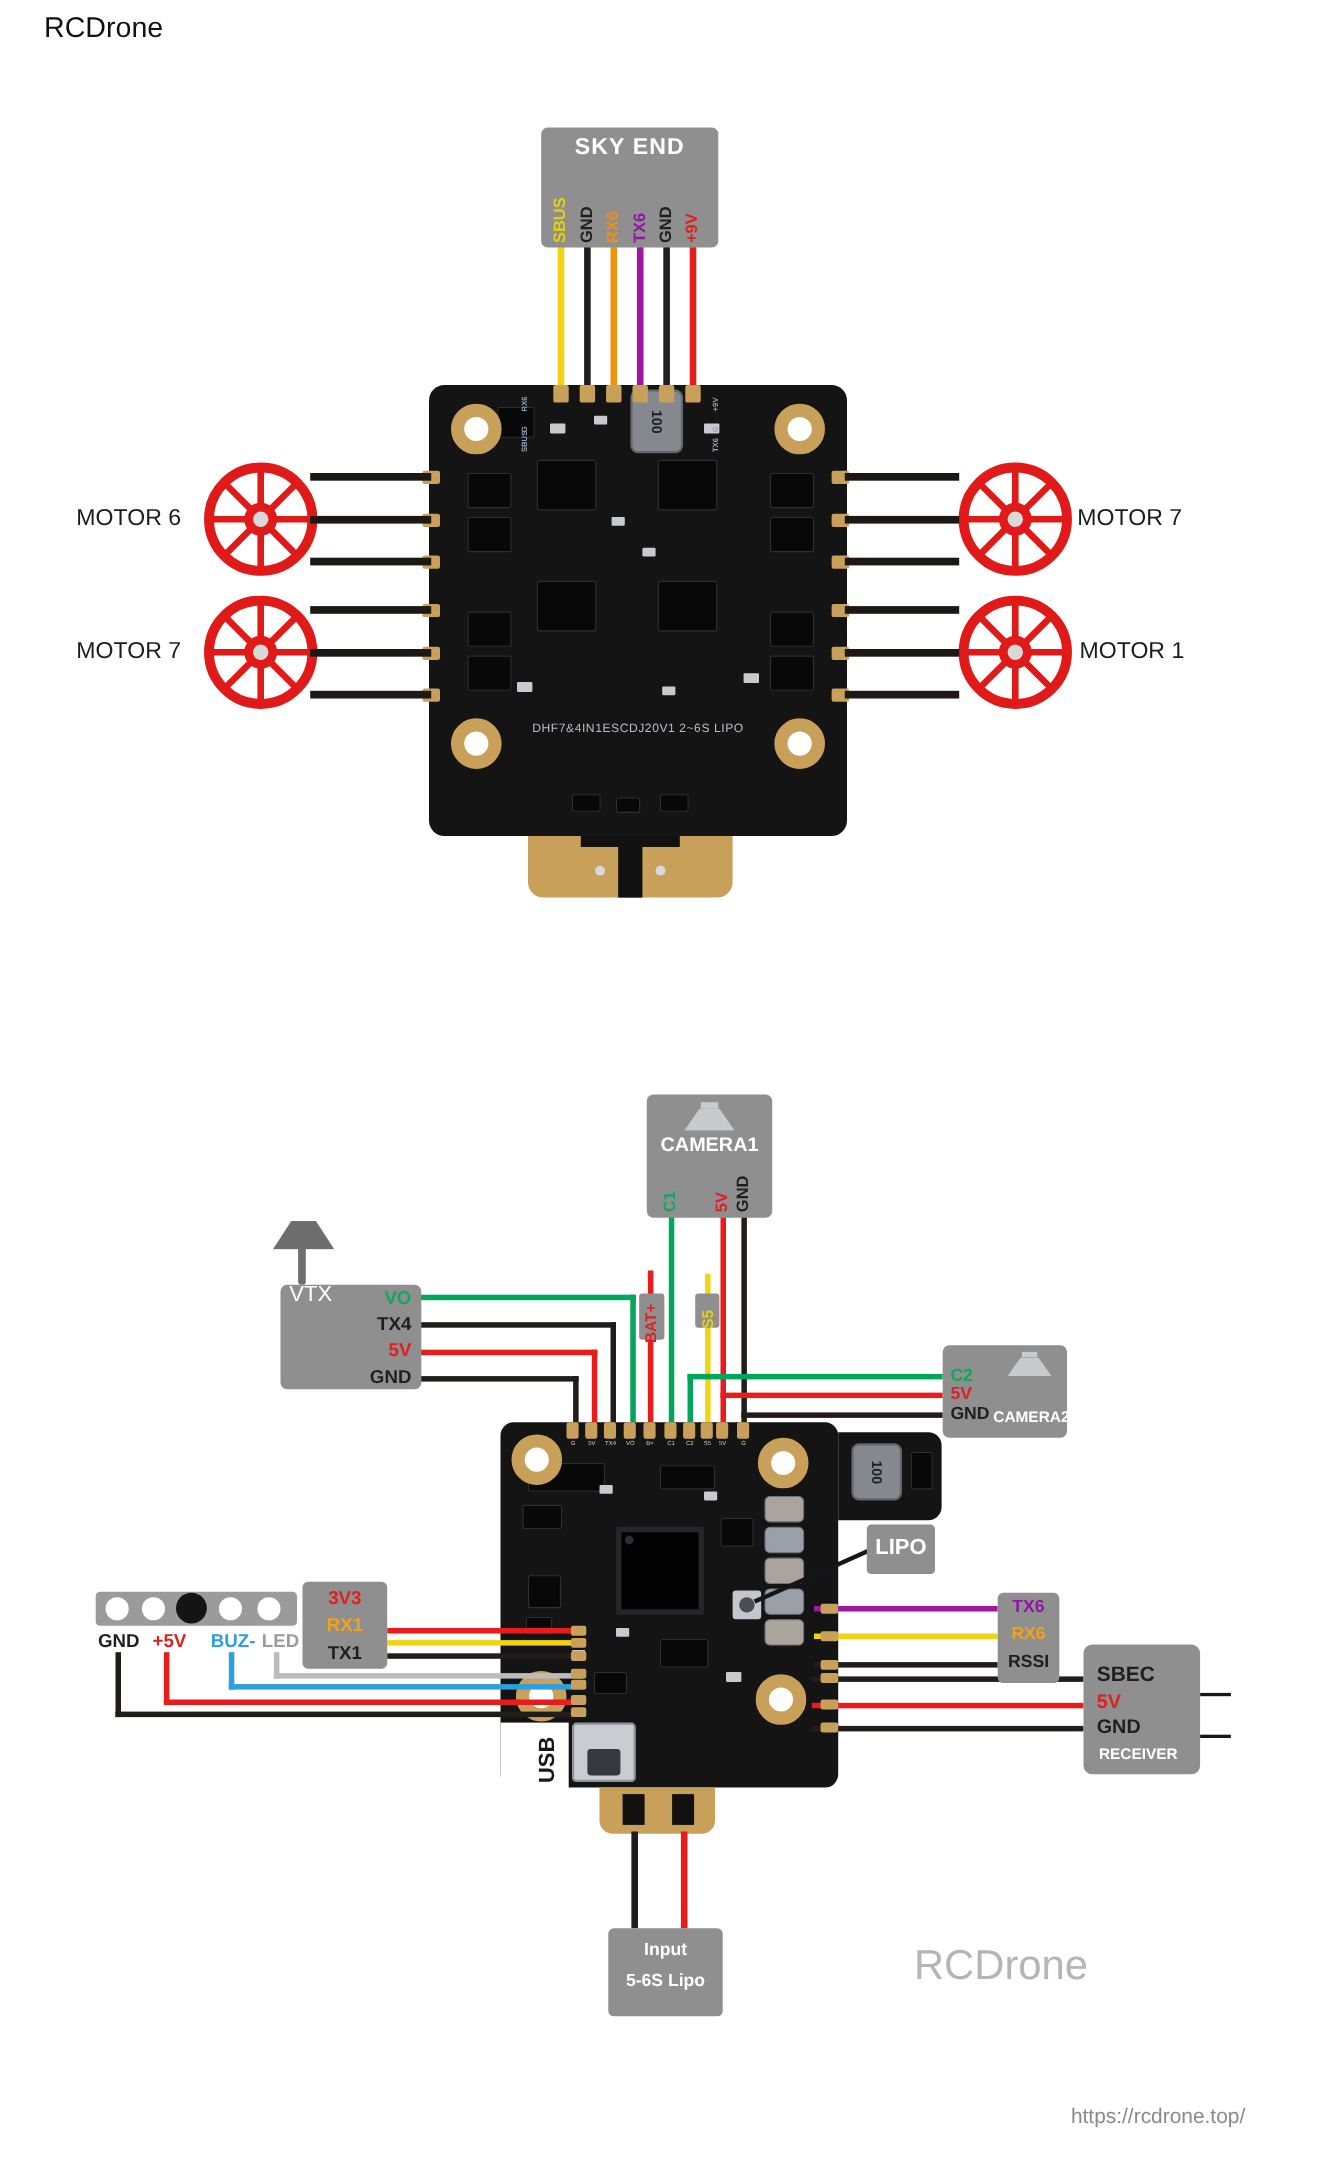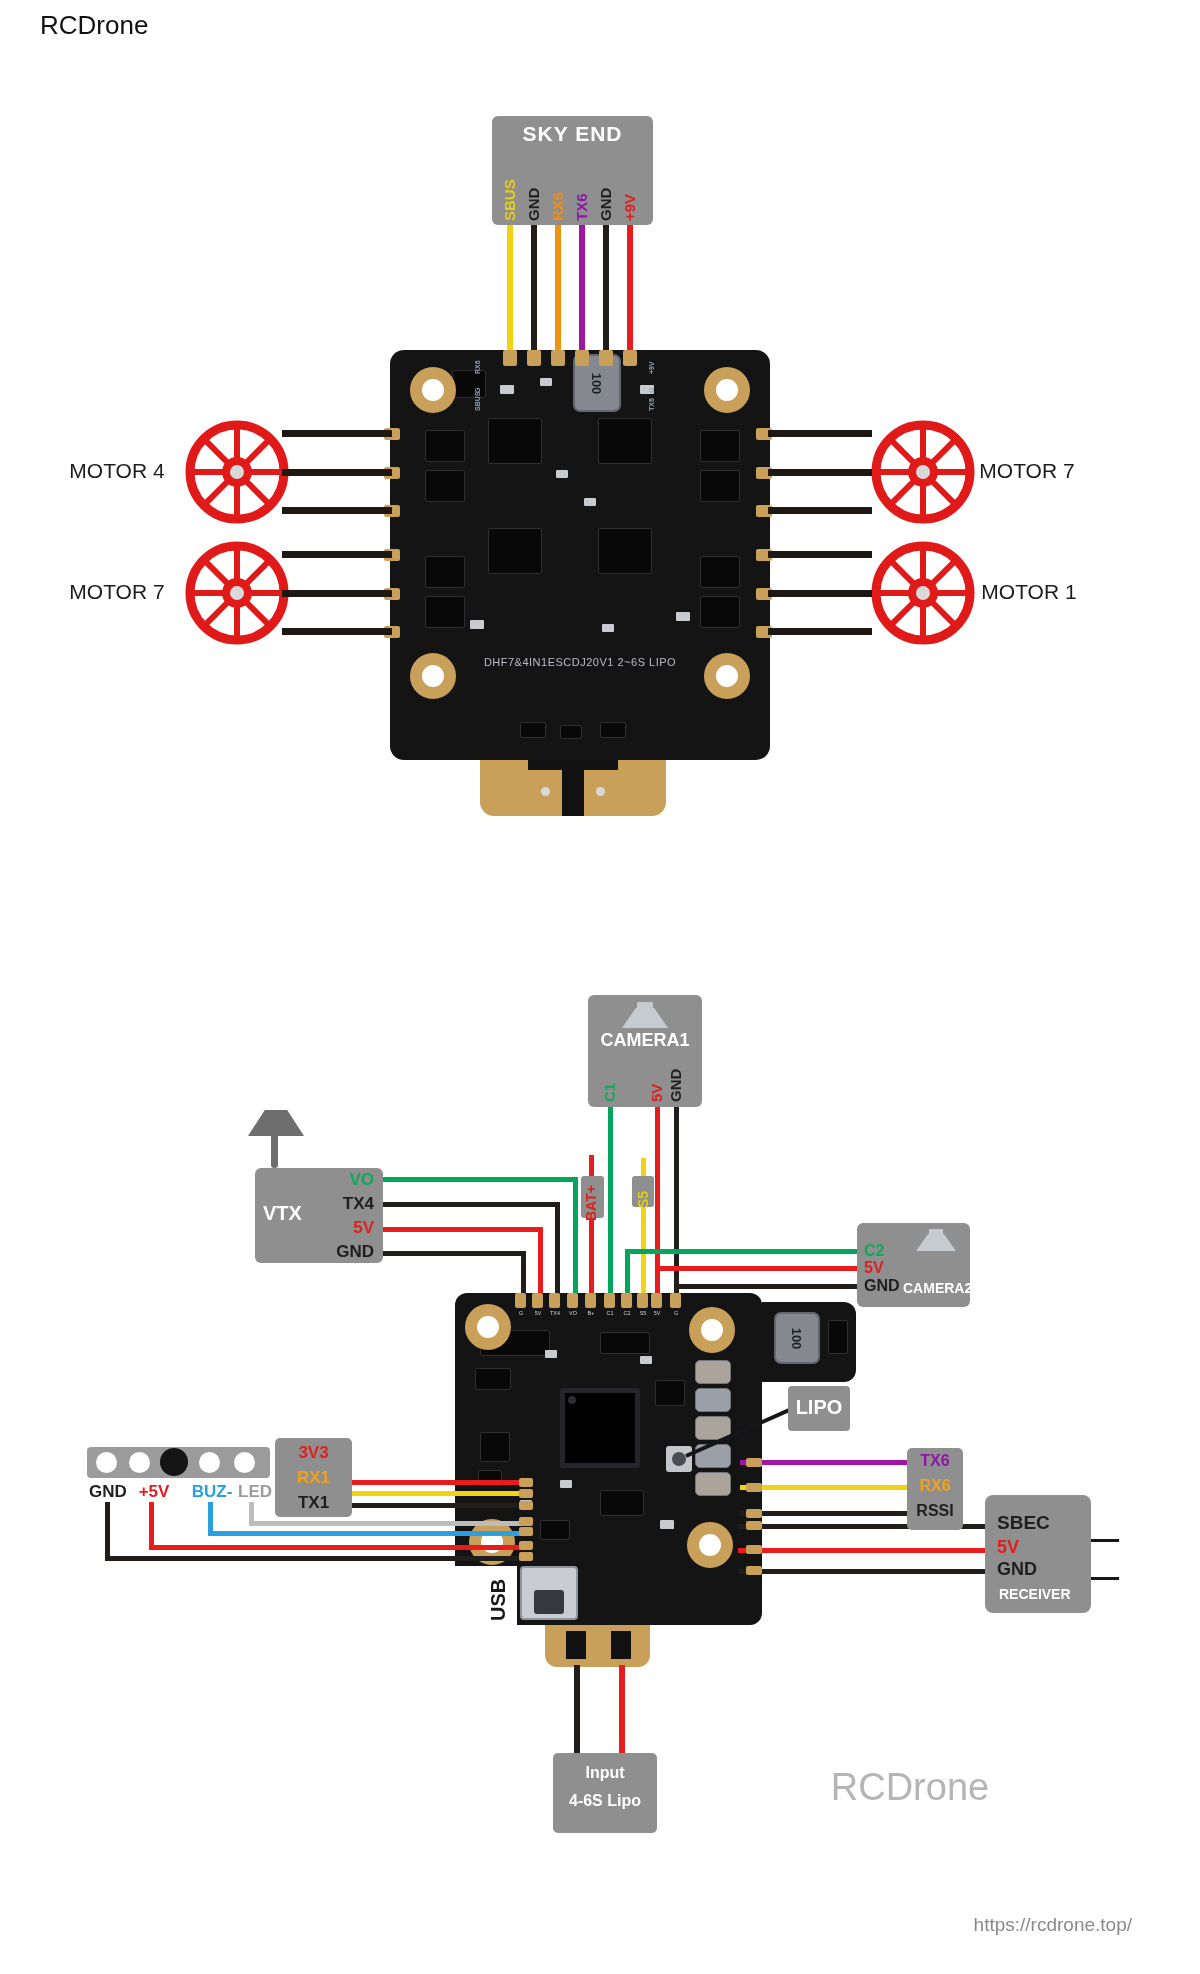--- a/index.html
+++ b/index.html
@@ -157,40 +157,40 @@
   <svg class="motor-svg" style="left:182px;top:538px;" width="110" height="110" viewBox="0 0 110 110">
       <use href="#wheel"></use>
     </svg>
   <svg class="motor-svg" style="left:868px;top:417px;" width="110" height="110" viewBox="0 0 110 110">
       <use href="#wheel"></use>
     </svg>
   <svg class="motor-svg" style="left:868px;top:538px;" width="110" height="110" viewBox="0 0 110 110">
       <use href="#wheel"></use>
     </svg>
 
-  <div class="hlab ctr" style="left:62px;top:459px;width:110px;font-size:21px;color:#1c1c1c;">MOTOR 4</div>
+  <div class="hlab ctr" style="left:62px;top:459px;width:110px;font-size:21px;color:#1c1c1c;">MOTOR 6</div>
   <div class="hlab ctr" style="left:62px;top:580px;width:110px;font-size:21px;color:#1c1c1c;">MOTOR 7</div>
   <div class="hlab ctr" style="left:972px;top:459px;width:110px;font-size:21px;color:#1c1c1c;">MOTOR 7</div>
   <div class="hlab ctr" style="left:974px;top:580px;width:110px;font-size:21px;color:#1c1c1c;">MOTOR 1</div>
 
   <div class="gbox" style="left:588px;top:995px;width:114px;height:112px;"></div>
   <div class="abs" style="left:637px;top:1002px;width:16px;height:6px;background:#c6cbd0;z-index:21;"></div>
   <div class="abs ico-trap" style="left:622px;top:1008px;width:46px;height:20px;background:#c6cbd0;z-index:21;"></div>
   <div class="hlab t-w ctr" style="left:588px;top:1030px;width:114px;font-size:18px;font-weight:600;">CAMERA1</div>
   <div class="vlab t-g" style="left:585px;top:1068px;width:50px;font-size:15px;">C1</div>
   <div class="vlab t-r" style="left:632px;top:1068px;width:50px;font-size:15px;">5V</div>
   <div class="vlab t-k" style="left:651px;top:1068px;width:50px;font-size:15px;">GND</div>
   <div class="wire" style="left:608px;top:1105px;width:5px;height:188px;background:#00a65b;"></div>
   <div class="wire" style="left:655px;top:1105px;width:5px;height:188px;background:#e81c1c;"></div>
   <div class="wire" style="left:674px;top:1105px;width:5px;height:188px;background:#211d1a;"></div>
 
   <div class="abs" style="left:271px;top:1116px;width:7px;height:52px;background:#6e6e6e;z-index:21;border-radius:3px;"></div>
   <div class="abs ico-trap" style="left:248px;top:1110px;width:56px;height:26px;background:#6e6e6e;z-index:21;"></div>
   <div class="gbox" style="left:255px;top:1168px;width:128px;height:95px;"></div>
-  <div class="hlab t-w" style="left:263px;top:1202px;font-size:20px;font-weight:700;">VTX</div>
+  <div class="hlab t-w" style="left:263px;top:1166px;font-size:20px;font-weight:400;">VTX</div>
   <div class="hlab t-g" style="left:296px;top:1170px;width:78px;font-size:17px;font-weight:700;text-align:right;">VO</div>
   <div class="hlab t-k" style="left:296px;top:1194px;width:78px;font-size:17px;font-weight:700;text-align:right;">TX4</div>
   <div class="hlab t-r" style="left:296px;top:1218px;width:78px;font-size:17px;font-weight:700;text-align:right;">5V</div>
   <div class="hlab t-k" style="left:296px;top:1242px;width:78px;font-size:17px;font-weight:700;text-align:right;">GND</div>
 
   <div class="wire" style="left:380px;top:1177px;width:198px;height:5px;background:#00a65b;"></div>
   <div class="wire" style="left:573px;top:1177px;width:5px;height:116px;background:#00a65b;"></div>
   <div class="wire" style="left:380px;top:1202px;width:180px;height:5px;background:#211d1a;"></div>
   <div class="wire" style="left:555px;top:1202px;width:5px;height:91px;background:#211d1a;"></div>
   <div class="wire" style="left:380px;top:1227px;width:163px;height:5px;background:#e81c1c;"></div>
@@ -296,21 +296,21 @@
   <div class="vlab" style="left:468px;top:1582px;width:60px;font-size:20px;color:#18181c;">USB</div>
 
   <div class="abs" style="left:545px;top:1625px;width:105px;height:42px;background:#c9a05a;border-radius:0 0 12px 12px;z-index:6;"></div>
   <div class="abs" style="left:566px;top:1631px;width:20px;height:28px;background:#111;z-index:7;"></div>
   <div class="abs" style="left:611px;top:1631px;width:20px;height:28px;background:#111;z-index:7;"></div>
   <div class="wire" style="left:574px;top:1665px;width:6px;height:88px;background:#211d1a;"></div>
   <div class="wire" style="left:619px;top:1665px;width:6px;height:88px;background:#e81c1c;"></div>
 
   <div class="gbox" style="left:553px;top:1753px;width:104px;height:80px;border-radius:5px;"></div>
   <div class="hlab t-w ctr" style="left:553px;top:1764px;width:104px;font-size:16px;font-weight:600;">Input</div>
-  <div class="hlab t-w ctr" style="left:553px;top:1792px;width:104px;font-size:16px;font-weight:600;">4-6S Lipo</div>
+  <div class="hlab t-w ctr" style="left:553px;top:1792px;width:104px;font-size:16px;font-weight:600;">5-6S Lipo</div>
 
   <div class="abs" style="left:87px;top:1447px;width:183px;height:31px;background:#9b9b9b;border-radius:4px;z-index:6;"></div>
   <div class="abs" style="left:96px;top:1452px;width:21px;height:21px;background:#fff;border-radius:50%;z-index:7;"></div>
   <div class="abs" style="left:129px;top:1452px;width:21px;height:21px;background:#fff;border-radius:50%;z-index:7;"></div>
   <div class="abs" style="left:160px;top:1448px;width:28px;height:28px;background:#141414;border-radius:50%;z-index:7;"></div>
   <div class="abs" style="left:199px;top:1452px;width:21px;height:21px;background:#fff;border-radius:50%;z-index:7;"></div>
   <div class="abs" style="left:234px;top:1452px;width:21px;height:21px;background:#fff;border-radius:50%;z-index:7;"></div>
   <div class="hlab t-k ctr" style="left:85px;top:1482px;width:46px;font-size:17px;font-weight:700;">GND</div>
   <div class="hlab t-r ctr" style="left:133px;top:1482px;width:42px;font-size:17px;font-weight:700;">+5V</div>
   <div class="hlab t-b ctr" style="left:187px;top:1482px;width:50px;font-size:17px;font-weight:700;">BUZ-</div>

